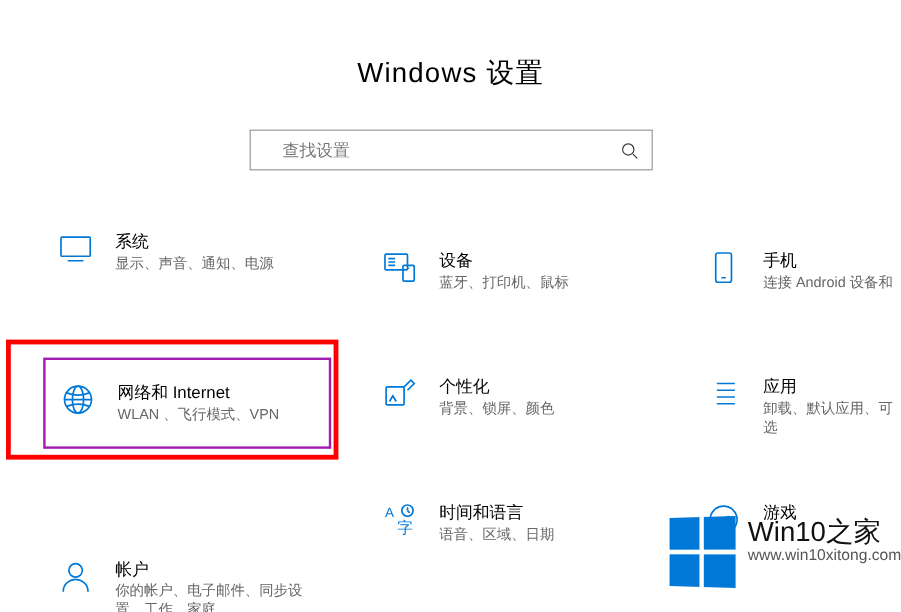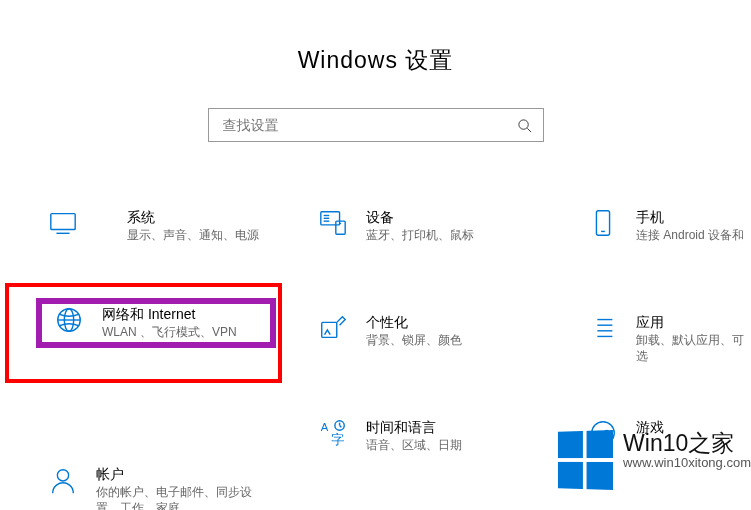--- a/index.html
+++ b/index.html
@@ -32,21 +32,21 @@
     position:absolute;
     top:108px;
     left:50%;
     transform:translateX(-50%);
     width:336px;
     height:34px;
     border:1px solid #999;
     box-sizing:border-box;
     display:flex;
     align-items:center;
-    padding:0 10px 0 12px;
+    padding:0 10px 0 25px;
     background:#fff;
   }
   .search input{
     flex:1;
     border:none;
     outline:none;
     font-size:14px;
     background:transparent;
     color:#555;
   }
@@ -91,22 +91,22 @@
     left:5px;
     top:283px;
     width:277px;
     height:100px;
     border:4px solid #FF0000;
     box-sizing:border-box;
     pointer-events:none;
   }
   .tile.hovered{
     background:#fff;
-    border:6px solid #a21caf;
-    padding:1px 12px;
+    border:2px solid #a21caf;
+    padding:18px 12px;
   }
   
   .watermark{
     position:absolute;
     right:0;
     bottom:20px;
     display:flex;
     align-items:flex-start;
     gap:10px;
   }
@@ -134,21 +134,21 @@
 <div class="search">
   <input type="text" placeholder="查找设置" style="">
   <span class="icon">
     <svg width="15" height="15" viewBox="0 0 16 16" fill="none">
       <circle cx="7" cy="7" r="5" stroke-width="1"></circle>
       <line x1="11" y1="11" x2="15" y2="15" stroke-width="1"></line>
     </svg>
   </span>
 </div>
 
-<div class="tile" style="left:48px;top:208px;gap:31px;">
+<div class="tile" style="left:48px;top:192px;">
   <span class="iconwrap">
     <svg width="30" height="30" viewBox="0 0 32 32" fill="none" stroke="#0078D7" stroke-width="1.5">
       <rect x="3" y="6" width="26" height="17" rx="1"></rect>
       <line x1="9" y1="27" x2="23" y2="27"></line>
     </svg>
   </span>
   <span class="text">
     <span class="t">系统</span>
     <span class="d">显示、声音、通知、电源</span>
   </span>

